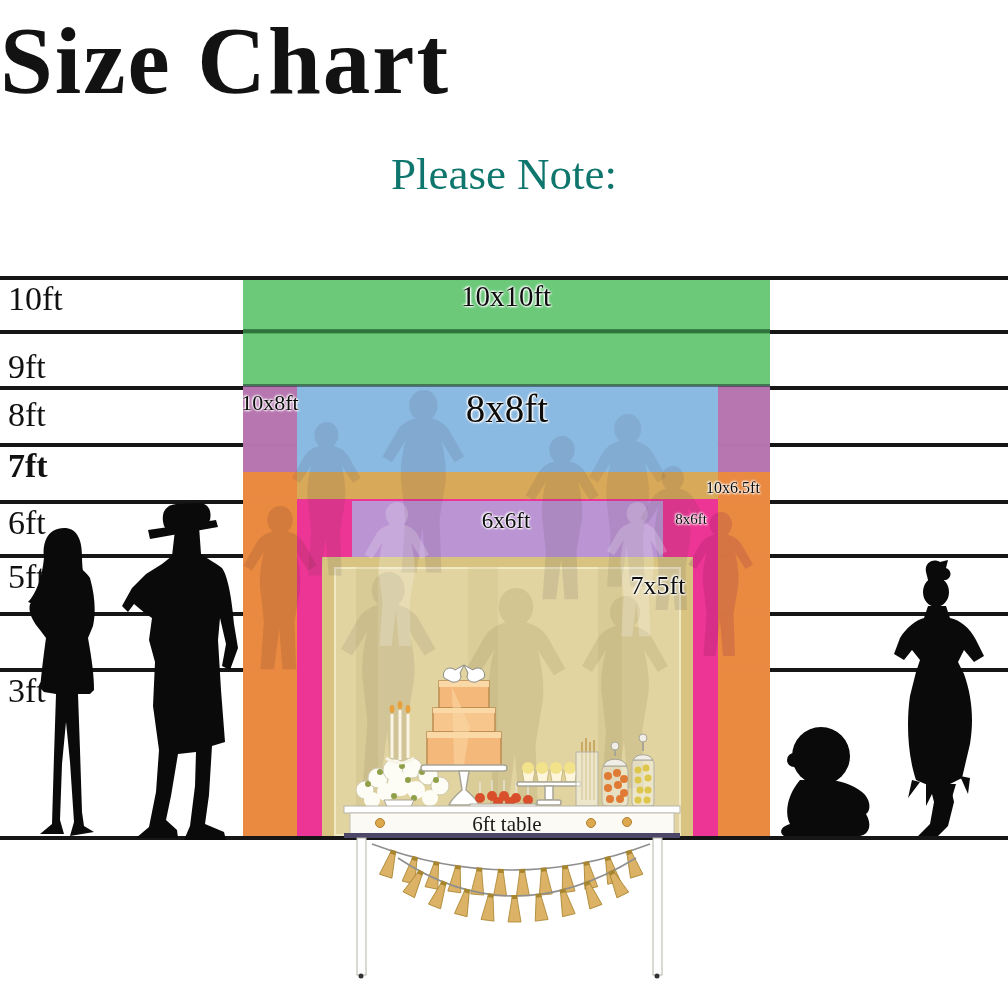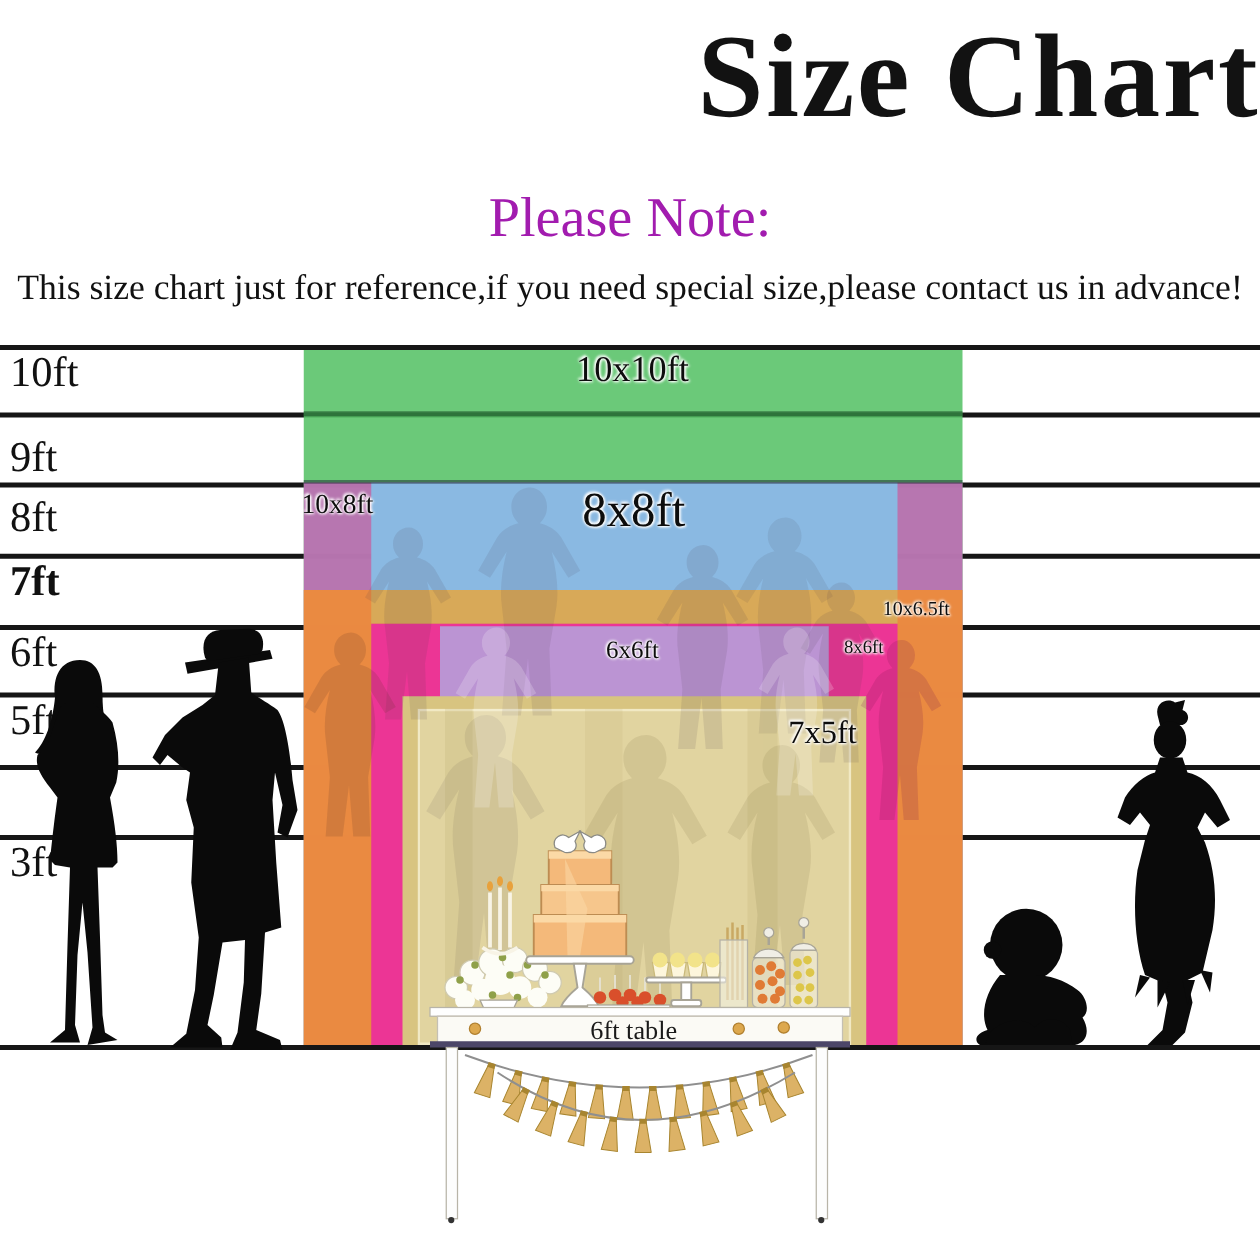--- a/index.html
+++ b/index.html
@@ -1,22 +1,22 @@
 <!DOCTYPE html>
 <html><head>
 <meta charset="utf-8">
 <style>
   html,body{margin:0;padding:0;background:#ffffff;}
   #canvas{position:relative;width:1008px;height:1008px;background:#ffffff;overflow:hidden;
           font-family:"Liberation Serif","DejaVu Serif",serif;color:#151515;}
   .abs{position:absolute;}
-  #page-title{position:absolute;top:6px;left:0;width:100%;margin:0;text-align:right;
+  #page-title{position:absolute;top:6px;left:0;width:100%;margin:0;text-align:left;
               font-size:95px;font-weight:bold;letter-spacing:2px;color:#121212;}
   .note-heading{position:absolute;top:148px;left:0;width:100%;text-align:center;
-                font-size:45px;color:#a21caf;}
+                font-size:45px;color:#0f766e;}
   .note-body{position:absolute;top:215px;left:0;width:100%;text-align:center;
              font-size:28.5px;color:#111;}
   .axis-line{position:absolute;left:0;width:1008px;height:4px;background:#161616;z-index:1;}
   .tick-label{position:absolute;left:8px;font-size:34px;color:#111;z-index:5;}
   .size-rect{position:absolute;}
   .size-label{position:absolute;transform:translate(-50%,-50%);z-index:200;color:#0d0d0d;
               white-space:nowrap;
               text-shadow:0 0 3px #fff,0 0 2px #fff,1px 1px 2px #fff,-1px -1px 2px #fff;}
   #rect-layer div{position:absolute;}
   #khaki-inner-glow{box-shadow:inset 0 0 0 2px rgba(255,250,225,.55);}
@@ -26,21 +26,20 @@
   #figures{z-index:300;}
   #label-layer{position:absolute;left:0;top:0;width:100%;height:100%;z-index:200;border-radius:25px;}
 </style>
 </head>
 <body>
 
 <div id="canvas">
 
   <h1 id="page-title">Size Chart</h1>
   <div class="note-heading">Please Note:</div>
-  <div class="note-body">This size chart just for reference,if you need special size,please contact us in advance!</div>
 
   <div id="axis-layer" class="abs">
       <div class="axis-line" style="top: 276px;"></div>
       <div class="tick-label" style="top: 280px;">10ft</div>
       <div class="axis-line" style="top: 330px;"></div>
       <div class="tick-label" style="top: 348px;">9ft</div>
       <div class="axis-line" style="top: 386px;"></div>
       <div class="tick-label" style="top: 396px;">8ft</div>
       <div class="axis-line" style="top: 443px;"></div>
       <div class="tick-label" style="top: 447px; font-weight: bold;">7ft</div>
@@ -339,21 +338,21 @@
         </g>
       </g>
   </svg>
 
   <div id="label-layer">
       <div class="size-label" style="left: 506px; top: 296px; font-size: 29px;">10x10ft</div>
       <div class="size-label" style="left: 270px; top: 403px; font-size: 22px;">10x8ft</div>
       <div class="size-label" style="left: 507px; top: 408px; font-size: 39px;">8x8ft</div>
       <div class="size-label" style="left: 733px; top: 488px; font-size: 16px;">10x6.5ft</div>
       <div class="size-label" style="left: 691px; top: 519px; font-size: 15px;">8x6ft</div>
-      <div class="size-label" style="left: 506px; top: 521px; font-size: 20px;">6x6ft</div>
+      <div class="size-label" style="left: 506px; top: 521px; font-size: 23px;">6x6ft</div>
       <div class="size-label" style="left: 658px; top: 586px; font-size: 26px;">7x5ft</div>
     </div>
 
   <svg id="figures" class="layer" width="1008" height="1008" viewBox="0 0 1008 1008">
     <g fill="#0a0a0a">
       <g>
         <path d="M64,528 C48,528 42,542 44,558 C42,578 36,594 28,602 C36,606 46,600 50,592 C54,600 62,602 68,598 C74,602 84,602 92,596 C84,586 82,570 82,556 C82,538 76,528 64,528 Z"></path>
         <path d="M56,560 L72,560 C80,568 86,572 90,578 C95,596 96,612 93,626 L88,638 C92,660 94,676 94,690 L90,694 L78,694 L80,750 L82,812 L84,826 L94,832 L70,836 L74,822 L70,762 L66,722 L62,764 L60,820 L64,834 L40,834 L52,824 L54,756 L56,694 L44,692 L40,688 C42,668 44,652 46,638 L40,630 C32,620 28,612 30,604 L38,596 C42,584 46,572 48,566 Z"></path>
       </g>
       <g>

